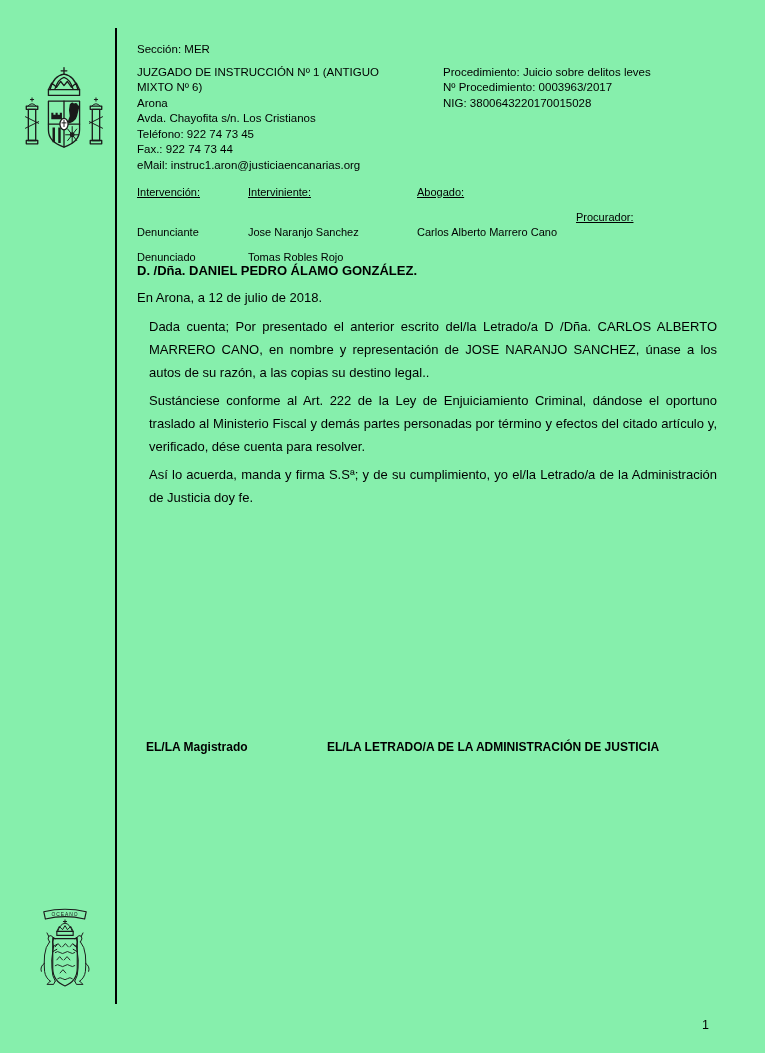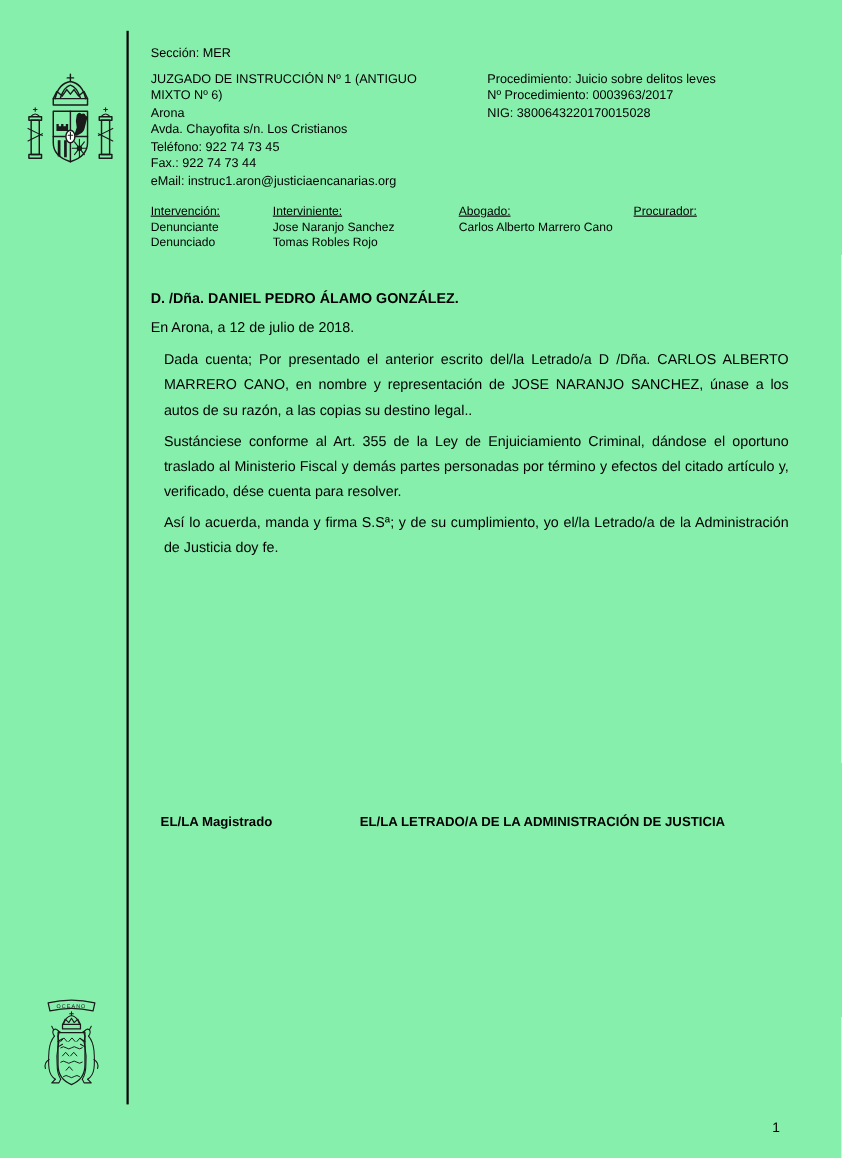--- a/index.html
+++ b/index.html
@@ -46,21 +46,21 @@
     left: 137px;
     top: 185px;
     width: 585px;
     font-size: 11px;
     line-height: 14.5px;
   }
   .prow { display: flex; }
   .c1 { width: 111px; }
   .c2 { width: 153px; }
   .c3 { width: 159px; margin-left: 16px; }
-  .c4 { flex: 1; }
+  .c4 { flex: 1; margin-top: 25px; }
   .phead span { text-decoration: underline; }
 
   .body-block {
     position: absolute;
     left: 137px;
     top: 259px;
     width: 580px;
     font-size: 13px;
     line-height: 23px;
   }
@@ -197,21 +197,21 @@
       <span class="c2">Tomas Robles Rojo</span>
       <span class="c3"></span>
       <span class="c4"></span>
     </div>
   </div>
 
   <div class="body-block">
     <div class="judge-line">D. /Dña. DANIEL PEDRO ÁLAMO GONZÁLEZ.</div>
     <div class="date-line">En Arona, a 12 de julio de 2018.</div>
     <p>Dada cuenta; Por presentado el anterior escrito del/la Letrado/a D /Dña. CARLOS ALBERTO MARRERO CANO, en nombre y representación de JOSE NARANJO SANCHEZ, únase a los autos de su razón, a las copias su destino legal..</p>
-    <p>Sustánciese conforme al Art. 355 de la Ley de Enjuiciamiento Criminal, dándose el oportuno traslado al Ministerio Fiscal y demás partes personadas por término y efectos del citado artículo y, verificado, dése cuenta para resolver.</p>
+    <p>Sustánciese conforme al Art. 222 de la Ley de Enjuiciamiento Criminal, dándose el oportuno traslado al Ministerio Fiscal y demás partes personadas por término y efectos del citado artículo y, verificado, dése cuenta para resolver.</p>
     <p>Así lo acuerda, manda y firma S.Sª; y de su cumplimiento, yo el/la Letrado/a de la Administración de Justicia doy fe.</p>
   </div>
 
   <div class="signatures">
     <span class="sig-left">EL/LA Magistrado</span>
     <span class="sig-right">EL/LA LETRADO/A DE LA ADMINISTRACIÓN DE JUSTICIA</span>
   </div>
 
   <div class="page-number">1</div>
 

